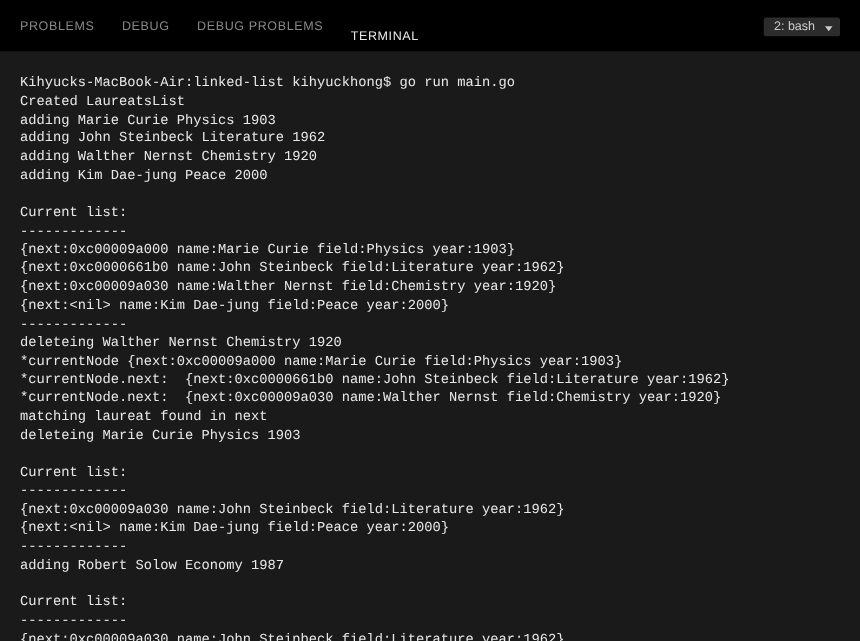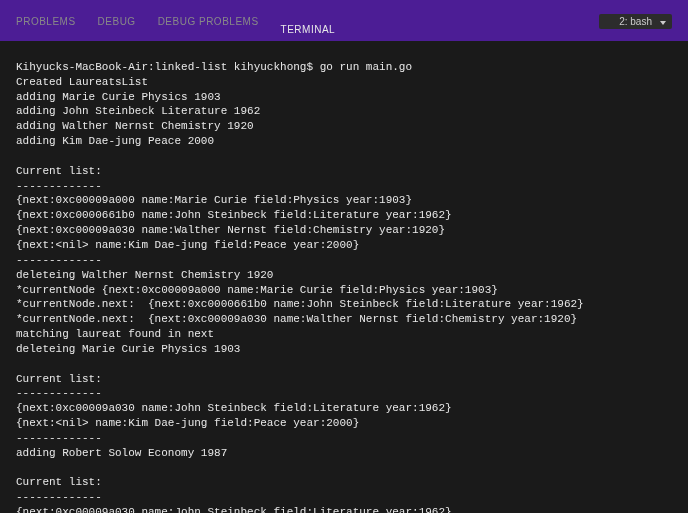--- a/index.html
+++ b/index.html
@@ -13,21 +13,21 @@
       font-size: 11px;
       color: #cccccc;
       width: 688px;
       height: 513px;
       overflow: hidden;
     }
     .panel-header {
       display: flex;
       align-items: center;
       padding: 8px 16px 6px 16px;
-      background: #4c1d95;
+      background: #000000;
     }
     .tab {
       color: #888888;
       font-size: 10px;
       letter-spacing: 0.5px;
       margin-right: 22px;
       cursor: pointer;
       font-family: -apple-system, "Segoe UI", sans-serif;
     }
     .tab.active {
@@ -35,21 +35,21 @@
       font-weight: 500;
       margin-top: 16px;
     }
     .header-spacer {
       flex: 1;
     }
     .terminal-selector {
       background: #2c2c2c;
       color: #cccccc;
       font-size: 10px;
-      padding: 2px 20px 2px 20px;
+      padding: 2px 20px 2px 8px;
       border-radius: 2px;
       font-family: -apple-system, "Segoe UI", sans-serif;
       position: relative;
       cursor: pointer;
     }
     .terminal-selector::after {
       content: "";
       position: absolute;
       right: 6px;
       top: 7px;

